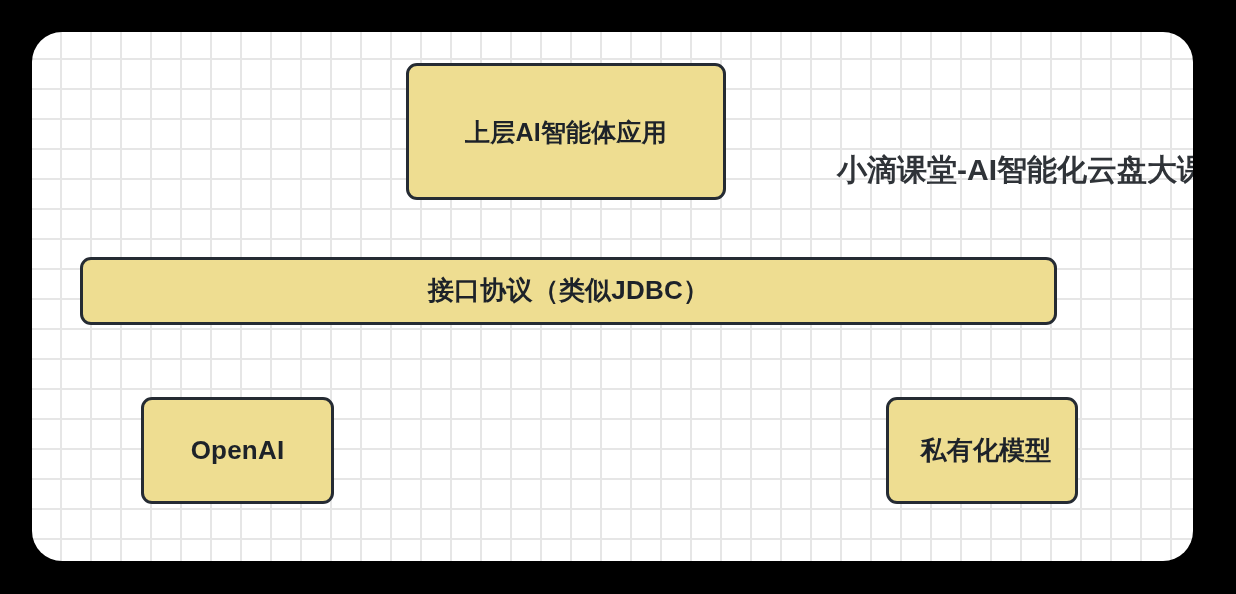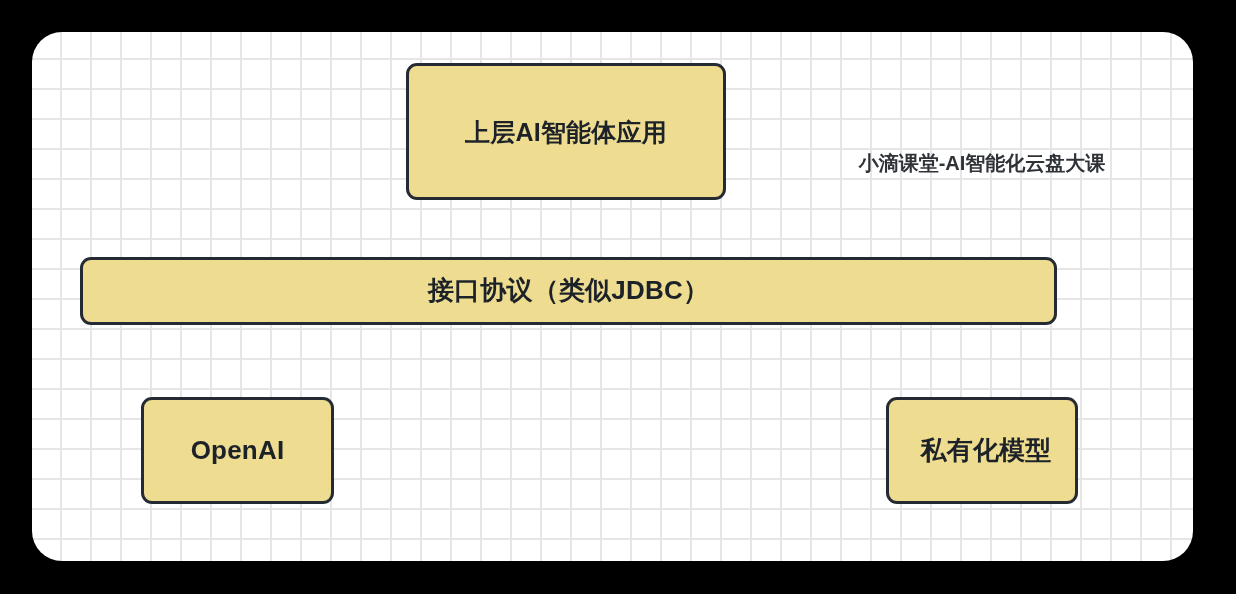--- a/index.html
+++ b/index.html
@@ -83,24 +83,25 @@
   #node-qwen     { left: 606px; width: 192px; }
   #node-private  { left: 854px; width: 192px; padding-left: 8px; }
 
   
   #course-title {
     position: absolute;
     left: 750px;
     top: 118px;
     width: 400px;
     text-align: center;
-    font-size: 20px;
+    font-size: 30px;
     font-weight: 700;
     color: #2f3338;
     white-space: nowrap;
+    padding-left: 40px;
   }
 </style>
 </head>
 <body>
 
 <div id="stage">
 
   <div id="canvas">
 
     <div class="node" id="node-app">上层AI智能体应用</div>

